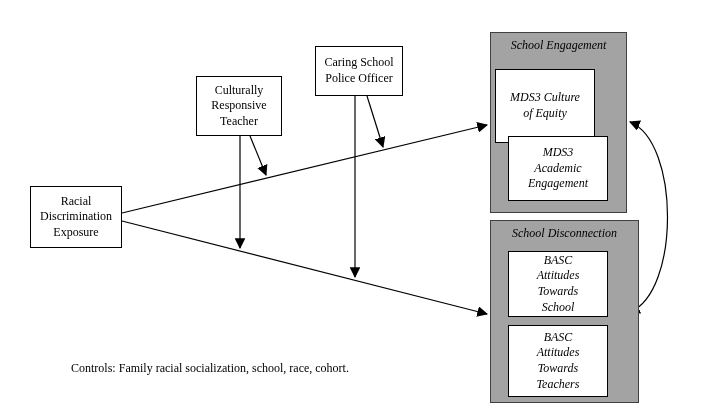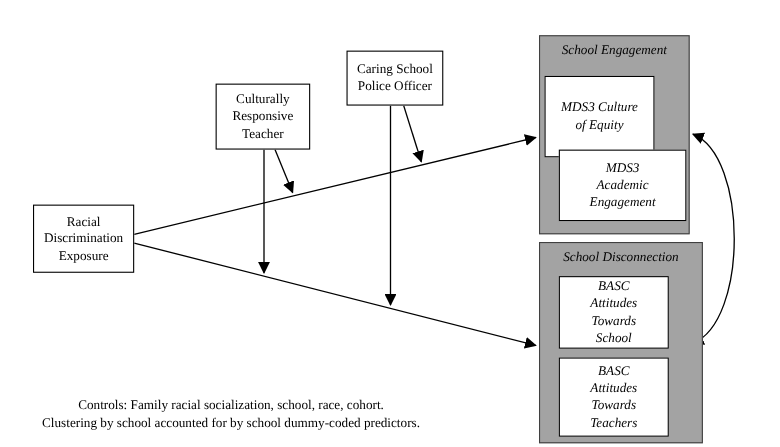--- a/index.html
+++ b/index.html
@@ -96,21 +96,21 @@
     <span>Caring School
 Police Officer</span>
   </div>
 
   <div class="outer-box" style="left:490px;top:32px;width:137px;height:181px;">
     <div class="outer-label">School Engagement</div>
     <div class="inner-box" style="left:4px;top:36px;width:100px;height:74px;">
       <span>MDS3 Culture
 of Equity</span>
     </div>
-    <div class="inner-box" style="left:17px;top:103px;width:116px;height:65px;">
+    <div class="inner-box" style="left:17px;top:103px;width:100px;height:65px;">
       <span>MDS3
 Academic
 Engagement</span>
     </div>
   </div>
 
   <div class="outer-box" style="left:490px;top:220px;width:149px;height:183px;">
     <div class="outer-label">School Disconnection</div>
     <div class="inner-box" style="left:17px;top:30px;width:100px;height:66px;">
       <span>BASC
@@ -121,16 +121,15 @@
     <div class="inner-box" style="left:17px;top:104px;width:100px;height:72px;">
       <span>BASC
 Attitudes
 Towards
 Teachers</span>
     </div>
   </div>
 
   <div id="notes">
     <div>Controls: Family racial socialization, school, race, cohort.</div>
-    <div>Clustering by school accounted for by school dummy-coded predictors.</div>
   </div>
 
 </div>
 
 </body></html>

